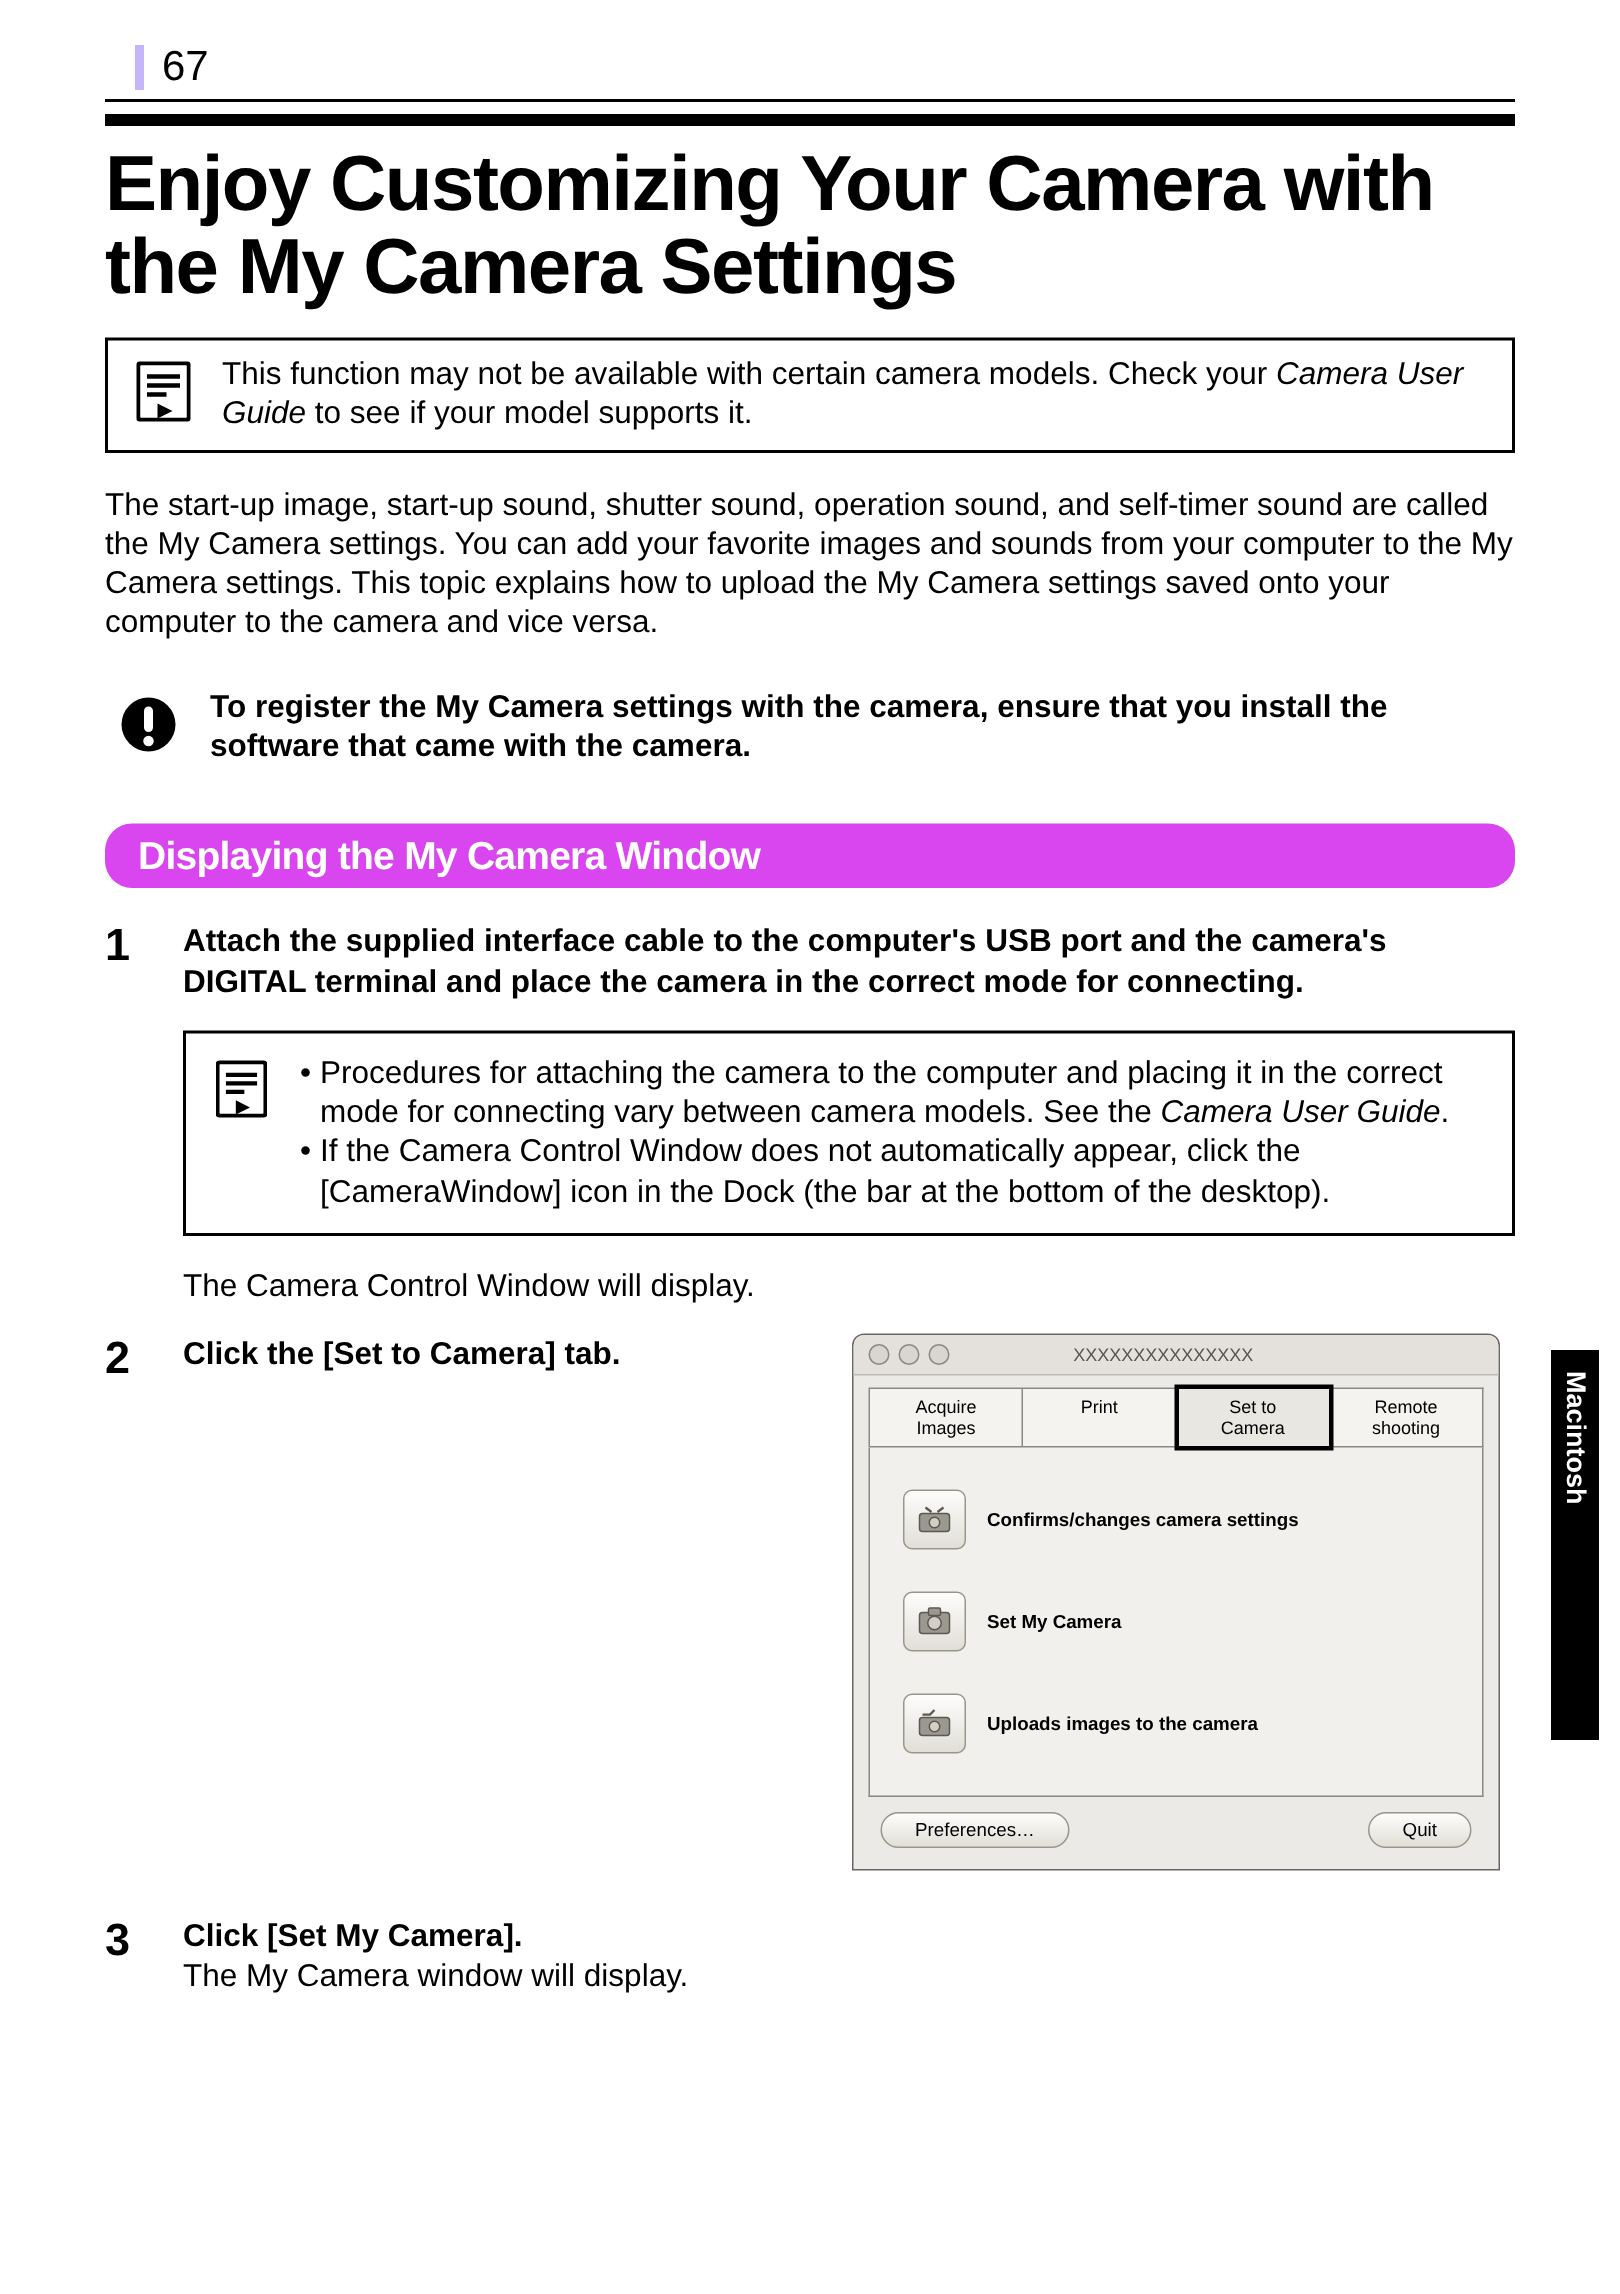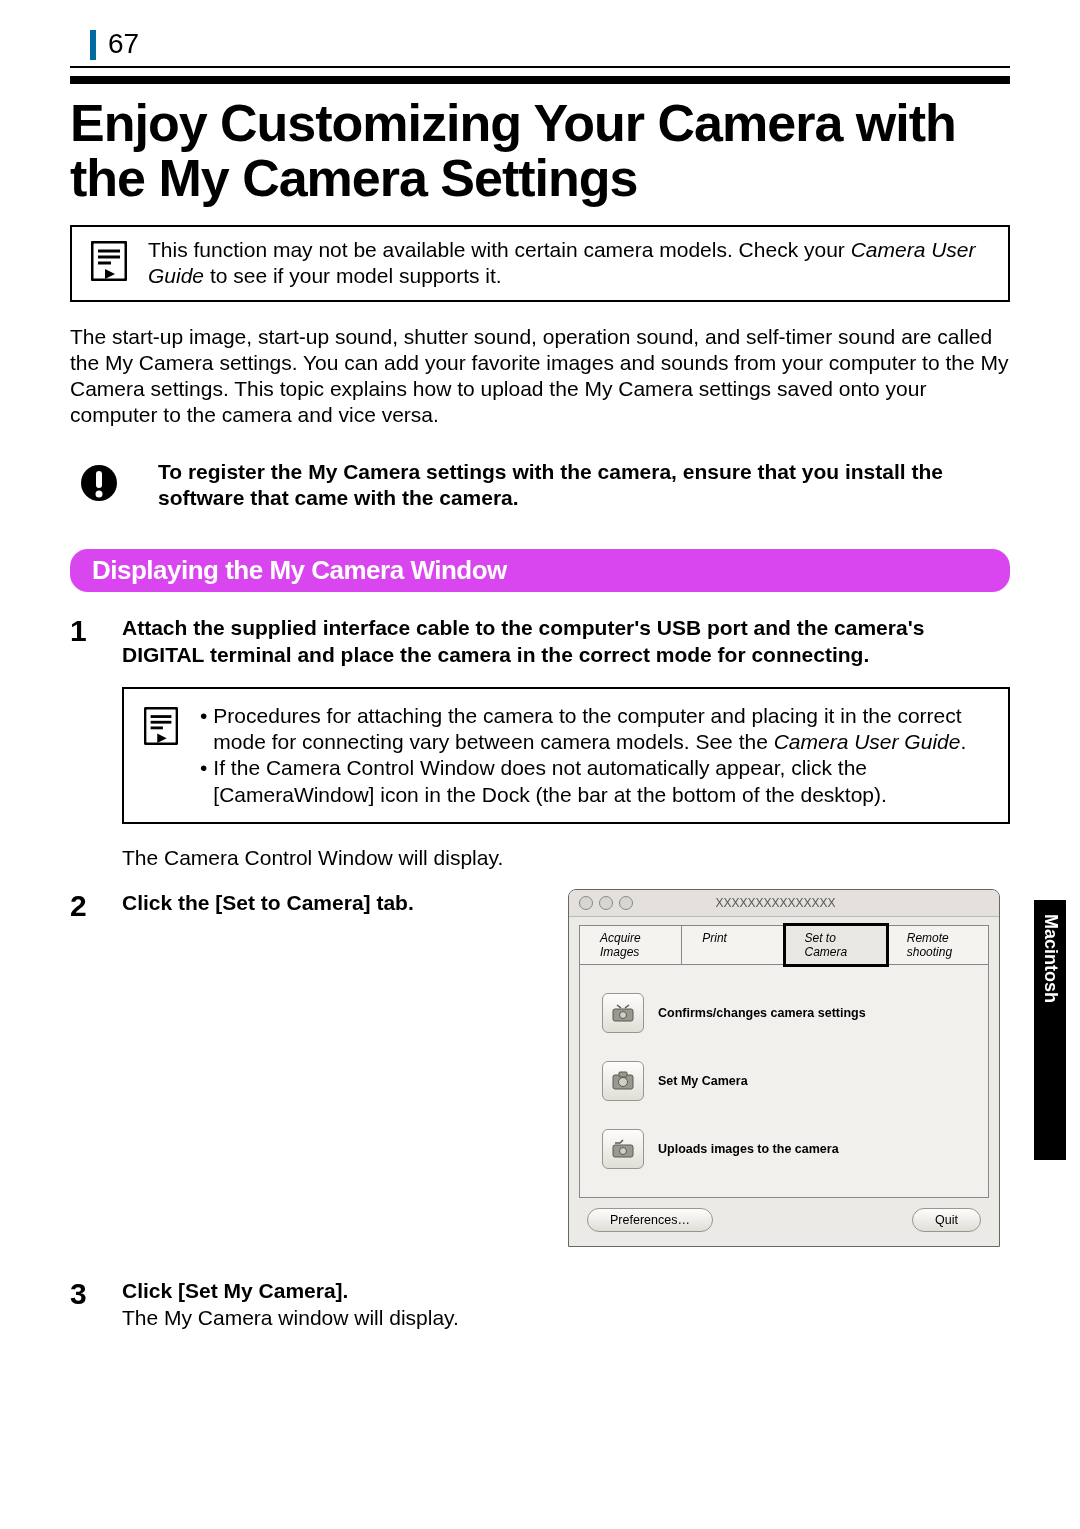--- a/index.html
+++ b/index.html
@@ -25,21 +25,21 @@
     justify-content: space-between;
     border-bottom: 2px solid #000;
     padding-bottom: 6px;
     margin-bottom: 8px;
   }
   .header-left {
     font-size: 16px;
     font-weight: 500;
   }
   .header-right-box {
-    border-left: 6px solid #0369a1;
+    border-left: 6px solid #c4b5fd;
     padding-left: 12px;
     font-size: 28px;
     font-weight: 300;
     line-height: 1;
     padding-bottom: 2px;
     margin-left: 20px;
   }
   .thick-rule {
     border-top: 8px solid #000;
     margin-bottom: 12px;
@@ -72,21 +72,21 @@
     justify-content:center;
     padding-top:4px;
   }
   .body-para {
     font-size: 21px;
     line-height: 1.25;
     margin: 0 0 22px 0;
   }
   .warn-row {
     display: flex;
-    gap: 38px;
+    gap: 20px;
     margin-bottom: 30px;
     padding: 8px 8px;
     align-items: flex-start;
   }
   .warn-text {
     font-size: 21px;
     line-height: 1.25;
   }
   .section-pill {
     background: #d946ef;
@@ -174,26 +174,25 @@
   .traffic { display:flex; gap:6px; }
   .dot { width:12px; height:12px; border-radius:50%; border:1px solid #888; background:#d9d6d0; }
   .win-title { position:absolute; left:0; right:17px; text-align:center; font-size:12px; color:#555; }
   .mac-tabs {
     display:flex;
     margin: 8px 10px 0 10px;
     font-size: 12px;
   }
   .mac-tab {
     flex:1;
-    text-align:left;
+    text-align:center;
     padding:5px 20px;
     border:1px solid #888;
     background:#f5f3ef;
     position:relative;
-    font-style:italic;
   }
   .mac-tab.active {
     background:#e9e7e2;
     outline:3px solid #000;
     outline-offset:-1px;
     z-index:2;
   }
   .mac-tab + .mac-tab { border-left:none; }
   .mac-body {
     padding: 14px 18px 14px 22px;

